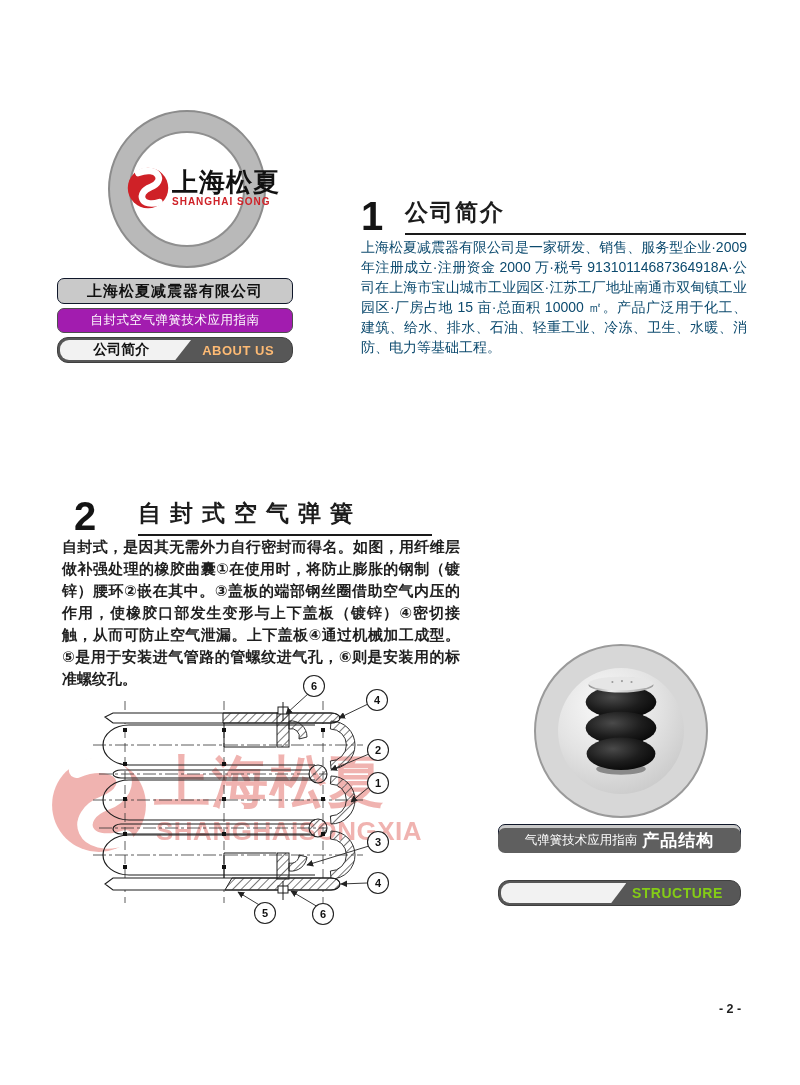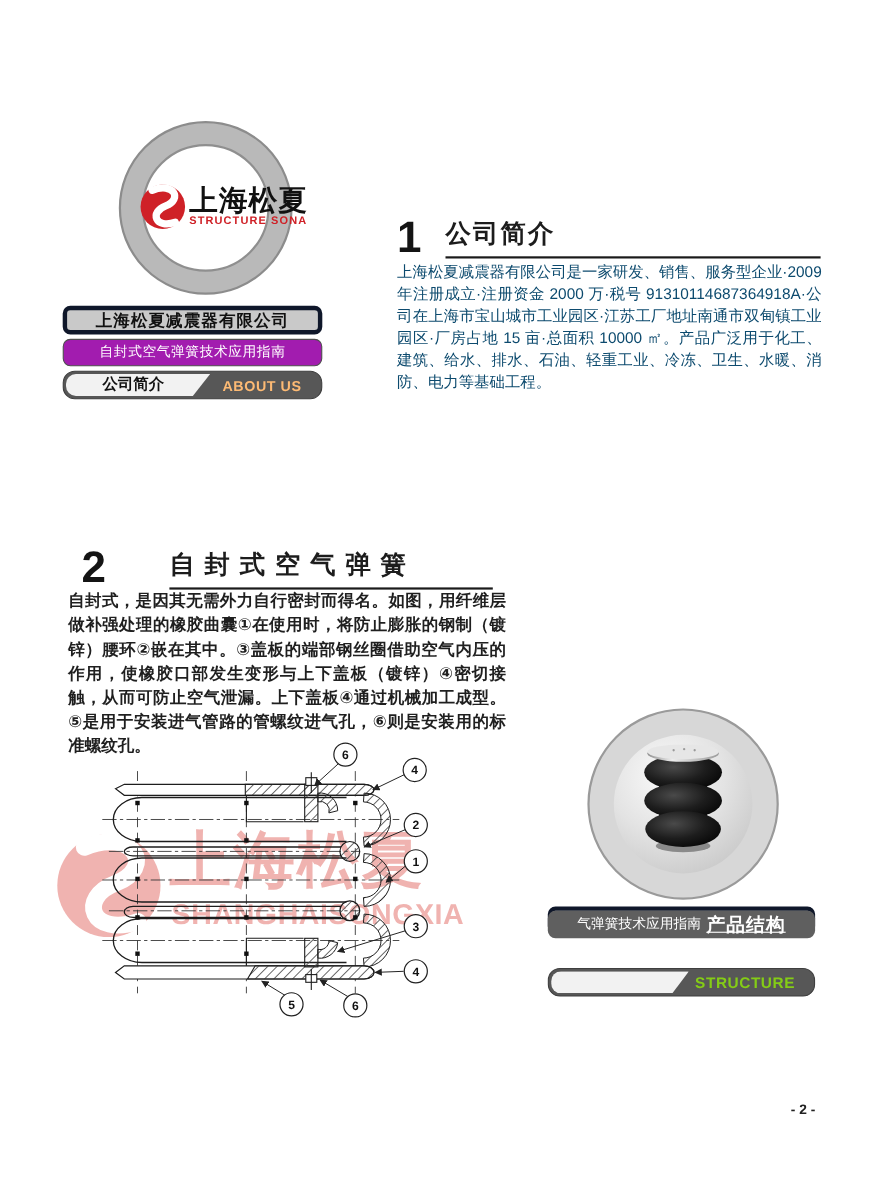--- a/index.html
+++ b/index.html
@@ -13,21 +13,21 @@
   .logo-inner{left:129px;top:131px;width:116px;height:116px;border-radius:50%;
               background:#ffffff;border:2px solid #8f8f8f;box-sizing:border-box;}
   .logo-content{left:126px;top:160px;width:160px;height:56px;display:flex;align-items:center;}
   .logo-s{width:44px;height:50px;flex:0 0 44px;}
   .logo-texts{margin-left:2px;line-height:1;}
   .logo-cn{font-size:26px;font-weight:bold;color:#111;letter-spacing:1px;white-space:nowrap;}
   .logo-en{font-size:10px;font-weight:bold;color:#cf2127;letter-spacing:1px;white-space:nowrap;margin-top:2px;}
 
   
   .bar{box-sizing:border-box;border-radius:7px;display:flex;align-items:center;justify-content:center;}
-  .bar-light{background:#c9c9c9;border:4px solid #0f172a;color:#111;}
+  .bar-light{background:#c9c9c9;border:1px solid #0f172a;color:#111;}
   .bar-dark{background:#a21caf;border:1px solid #4e4e4e;color:#fff;}
 
   .company-bar{left:57px;top:278px;width:236px;height:26px;font-size:15px;font-weight:bold;letter-spacing:1px;}
   .guide-bar{left:57px;top:308px;width:236px;height:25px;font-size:12.5px;letter-spacing:0.5px;}
 
   .tab-pill{background:#575757;border:1px solid #3f3f3f;border-radius:11px;box-sizing:border-box;overflow:hidden;}
   .tab-about{left:57px;top:337px;width:236px;height:26px;}
   .tab-structure{left:498px;top:880px;width:243px;height:26px;}
   .tab-white{position:absolute;left:2px;top:2px;bottom:2px;background:#f2f2f2;
              border-radius:9px 0 0 9px;}
@@ -38,21 +38,21 @@
                 justify-content:center;font-size:13px;font-weight:bold;color:#fdba74;letter-spacing:0.5px;}
 
   
   .sec-num{font-size:40px;font-weight:800;color:#141414;line-height:1;}
   .s1-num{left:361px;top:196px;}
   .s1-title-row{left:405px;top:197px;width:341px;border-bottom:2.5px solid #1a1a1a;padding-bottom:5px;}
   .s1-title-row span{font-size:23px;font-weight:bold;letter-spacing:2px;}
   .s1-body{left:361px;top:237px;width:386px;font-size:14px;line-height:20px;color:#0c4a6e;
            text-align:justify;}
   .s2-num{left:74px;top:496px;}
-  .s2-title-row{left:138px;top:498px;width:294px;border-bottom:2.5px solid #1a1a1a;padding-bottom:5px;box-sizing:border-box;margin-left:16px;}
+  .s2-title-row{left:138px;top:498px;width:294px;border-bottom:2.5px solid #1a1a1a;padding-bottom:5px;box-sizing:border-box;}
   .s2-title-row span{font-size:23px;font-weight:bold;letter-spacing:9px;}
   .s2-body{left:62px;top:536px;width:398px;font-size:15px;line-height:22px;font-weight:600;
            color:#1f1f1f;text-align:justify;}
 
   
   .watermark{left:48px;top:740px;width:370px;height:130px;pointer-events:none;z-index:1;}
   .wm-s{position:absolute;left:0;top:2px;width:102px;height:126px;}
   .wm-cn{position:absolute;left:106px;top:14px;font-size:56px;font-weight:bold;
          color:rgba(226,104,98,0.5);letter-spacing:2px;line-height:1;white-space:nowrap;}
   .wm-en{position:absolute;left:108px;top:78px;font-size:26px;font-weight:800;
@@ -66,39 +66,39 @@
               background:#d7d7d7;border:2px solid #9a9a9a;box-sizing:border-box;}
   .photo-inner{left:558px;top:668px;width:126px;height:126px;border-radius:50%;
                background:radial-gradient(circle at 38% 30%, #fafafa 0%, #e3e3e3 45%, #bdbdbd 100%);}
   .spring-svg{left:578px;top:672px;width:86px;height:108px;}
 
   .songxia-bar{left:498px;top:824px;width:243px;height:25px;justify-content:flex-end;padding-right:12px;}
   .songxia-brand{font-size:17px;font-weight:bold;font-style:italic;color:#4d4d4d;letter-spacing:2px;}
   .songxia-suffix{font-size:14px;color:#ffffff;margin-left:8px;}
   .struct-bar{left:498px;top:828px;width:243px;height:25px;background:#5f5f5f;}
   .struct-left{font-size:12.5px;color:#fff;}
-  .struct-right{font-size:17px;font-weight:bold;color:#fff;margin-left:5px;letter-spacing:1px;text-decoration:underline;}
+  .struct-right{font-size:17px;font-weight:bold;color:#fff;margin-left:5px;letter-spacing:1px;}
   .structure-label{position:absolute;right:0;top:0;width:52%;height:100%;display:flex;align-items:center;
                    justify-content:center;font-size:14px;font-weight:bold;color:#84cc16;letter-spacing:0.5px;}
 
   .page-num{left:700px;top:1002px;width:60px;text-align:center;font-size:12.5px;font-weight:bold;color:#222;}
 </style>
 </head>
 <body>
 
 <div class="abs logo-ring"></div>
 <div class="abs logo-inner"></div>
 <div class="abs logo-content">
   <svg class="logo-s" viewBox="0 0 100 100">
     <circle cx="50" cy="50" r="46" fill="#cf2127"></circle>
     <path d="M28,16 C72,-2 92,34 56,48 C22,61 34,96 76,82" stroke="#ffffff" stroke-width="15" fill="none" stroke-linecap="round"></path>
   </svg>
   <div class="logo-texts">
     <div class="logo-cn">上海松夏</div>
-    <div class="logo-en">STRUCTURE SONA</div>
+    <div class="logo-en">SHANGHAI SONG</div>
   </div>
 </div>
 
 <div class="abs bar bar-light company-bar">上海松夏减震器有限公司</div>
 <div class="abs bar bar-dark guide-bar">自封式空气弹簧技术应用指南</div>
 <div class="abs tab-pill tab-about">
   <div class="tab-white slant" style="width:56%;"></div>
   <div class="tab-cn-label">公司简介</div>
   <div class="tab-en-label">ABOUT US</div>
 </div>

